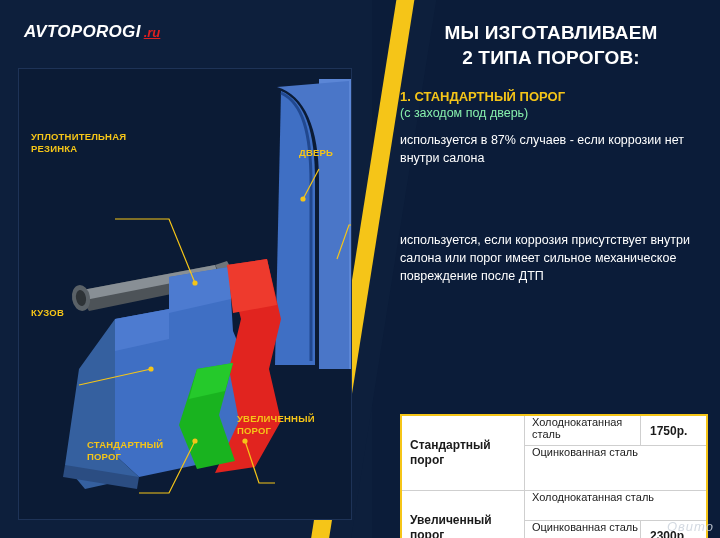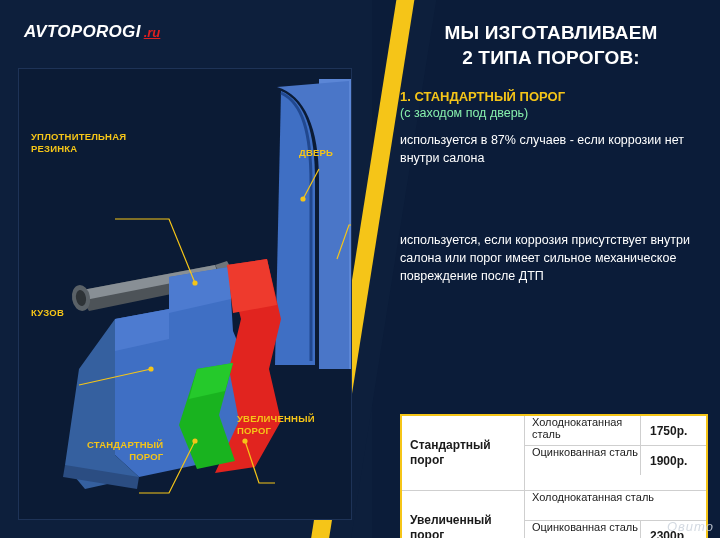--- a/index.html
+++ b/index.html
@@ -111,21 +111,21 @@
       <g stroke="#f5c518" stroke-width="1.2" fill="none">
         <path d="M300 100 L284 130"></path>
         <circle cx="284" cy="130" r="2.6" fill="#f5c518" stroke="none"></circle>
       </g>
     </svg>
 
     <div class="lbl" style="left:12px;top:62px;white-space:pre;">УПЛОТНИТЕЛЬНАЯ
 РЕЗИНКА</div>
     <div class="lbl" style="left:280px;top:78px;">ДВЕРЬ</div>
     <div class="lbl" style="left:12px;top:238px;">КУЗОВ</div>
-    <div class="lbl" style="left:68px;top:370px;white-space:pre;text-align:right;">СТАНДАРТНЫЙ
+    <div class="lbl" style="left:68px;top:370px;white-space:pre;text-align:left;">СТАНДАРТНЫЙ
 ПОРОГ</div>
     <div class="lbl" style="left:218px;top:344px;white-space:pre;">УВЕЛИЧЕННЫЙ
 ПОРОГ</div>
   </div>
 
   <div class="right">
 
     <div class="head">
       <div>МЫ ИЗГОТАВЛИВАЕМ</div>
       <div>2 ТИПА ПОРОГОВ:</div>
@@ -145,21 +145,20 @@
 
       <div class="trow">
         <div class="tname span2">Стандартный порог</div>
         <div class="tcells">
           <div class="tcell">
             <div class="tdesc">Холоднокатанная сталь</div>
             <div class="tprice">1750р.</div>
           </div>
           <div class="tcell">
             <div class="tdesc">Оцинкованная сталь</div>
-            <div class="tprice">1900р.</div>
           </div>
         </div>
       </div>
 
       <div class="trow">
         <div class="tname span2">Увеличенный порог</div>
         <div class="tcells">
           <div class="tcell">
             <div class="tdesc">Холоднокатанная сталь</div>
           </div>

